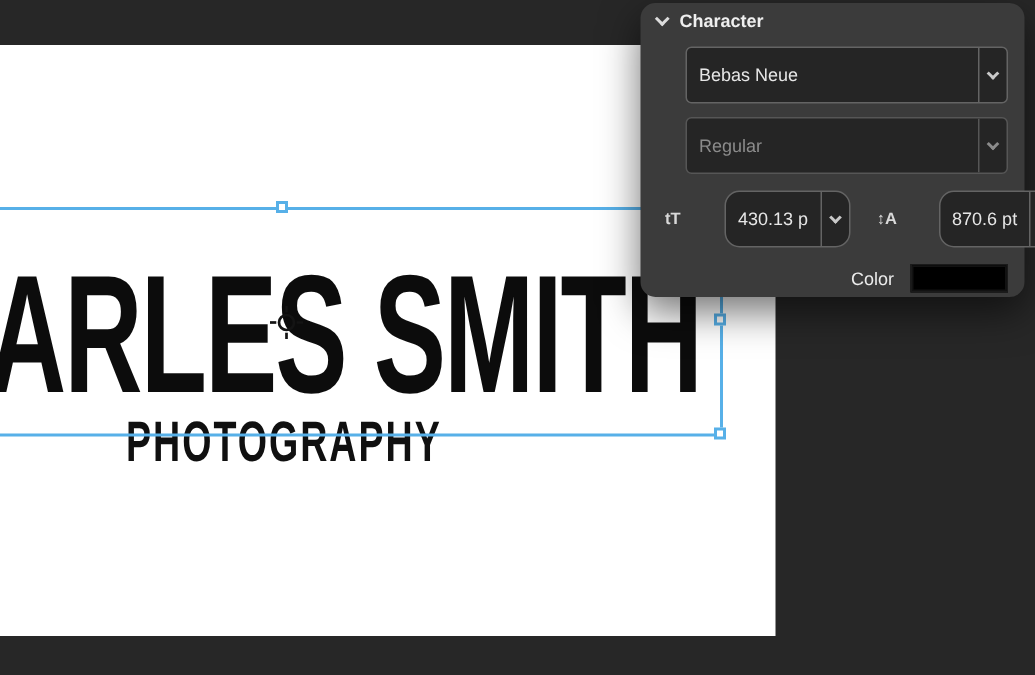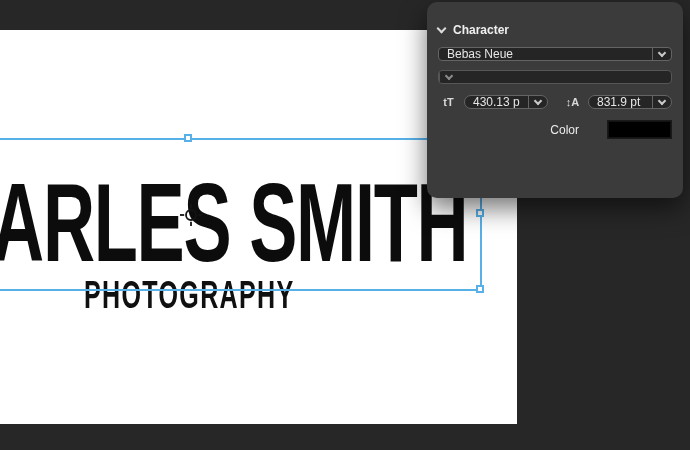--- a/index.html
+++ b/index.html
@@ -43,36 +43,36 @@
   .h-right  { left:476px; top:209px; }
   .h-corner { left:476px; top:285px; }
 
   .cursor { position:absolute; left:180px; top:204px; width:22px; height:22px; }
 
   
   .panel {
     position:absolute; left:427px; top:2px; width:256px; height:196px;
     background:#3b3b3b; border-radius:10px;
     box-shadow:0 10px 26px rgba(0,0,0,.55);
-    padding:19px 11px;
+    padding:3px 11px;
     color:#e8e8e8; font-size:12px;
   }
   .panel-header { display:flex; align-items:center; gap:8px; height:18px; }
   .panel-title { font-weight:700; font-size:12px; color:#efefef; }
 
   .chev-glyph {
     display:inline-block; width:7px; height:7px;
     border-right:2px solid #dcdcdc; border-bottom:2px solid #dcdcdc;
     transform:rotate(45deg); margin-top:-4px;
   }
 
   .select {
-    display:flex; align-items:stretch; height:14px;
+    display:flex; align-items:stretch; height:38px;
     background:#252525; border:1px solid #646464; border-radius:4px;
-    color:#e6e6e6; overflow:hidden;
+    color:#e6e6e6; overflow:hidden;margin-left:19px;
   }
   .select .val { flex:1; display:flex; align-items:center; padding:0 8px; white-space:nowrap; overflow:hidden; }
   .select .chevbox {
     width:19px; border-left:1px solid #646464;
     display:flex; align-items:center; justify-content:center; flex:none;
   }
   .select .chevbox i {
     display:block; width:6px; height:6px;
     border-right:2px solid #c9c9c9; border-bottom:2px solid #c9c9c9;
     transform:rotate(45deg); margin-top:-3px;
@@ -91,21 +91,21 @@
   }
   .cell { display:flex; align-items:center; gap:5px; }
   .cell .select { flex:1;border-radius:10px; }
   .ticon {
     width:21px; flex:none; text-align:center;
     color:#d9d9d9; font-weight:700; font-size:11px; line-height:11px;
   }
   .ticon .sub { display:block; font-size:9px; line-height:8px; font-weight:400; }
 
   .color-row {
-    margin-top:11px; display:flex; justify-content:flex-end; align-items:center; gap:28px;
+    margin-top:11px; display:flex; justify-content:flex-end; align-items:center; gap:11px;
   }
   .color-label { color:#ececec; font-size:12px; }
   .swatch {
     width:65px; height:19px; background:#000000;
     border:1px solid #1a1a1a; box-shadow:inset 0 0 0 1px rgba(255,255,255,.07);
   }
 </style>
 </head>
 <body>
 
@@ -139,41 +139,42 @@
     </div>
 
     <div class="select dd-font">
       <span class="val">Bebas Neue</span>
       <span class="chevbox">
           <i></i>
         </span>
     </div>
 
     <div class="select dd-style disabled">
+      <span class="val">Regular</span>
       <span class="chevbox">
           <i></i>
         </span>
     </div>
 
     <div class="grid">
 
       <div class="cell">
         <span class="ticon">tT</span>
         <span class="select">
           <span class="val">430.13 p</span>
           <span class="chevbox">
               <i></i>
             </span>
         </span>
       </div>
 
       <div class="cell">
         <span class="ticon">↕A</span>
         <span class="select">
-          <span class="val">831.9 pt</span>
+          <span class="val">870.6 pt</span>
           <span class="chevbox">
               <i></i>
             </span>
         </span>
       </div>
 
 
 
     </div>
 

